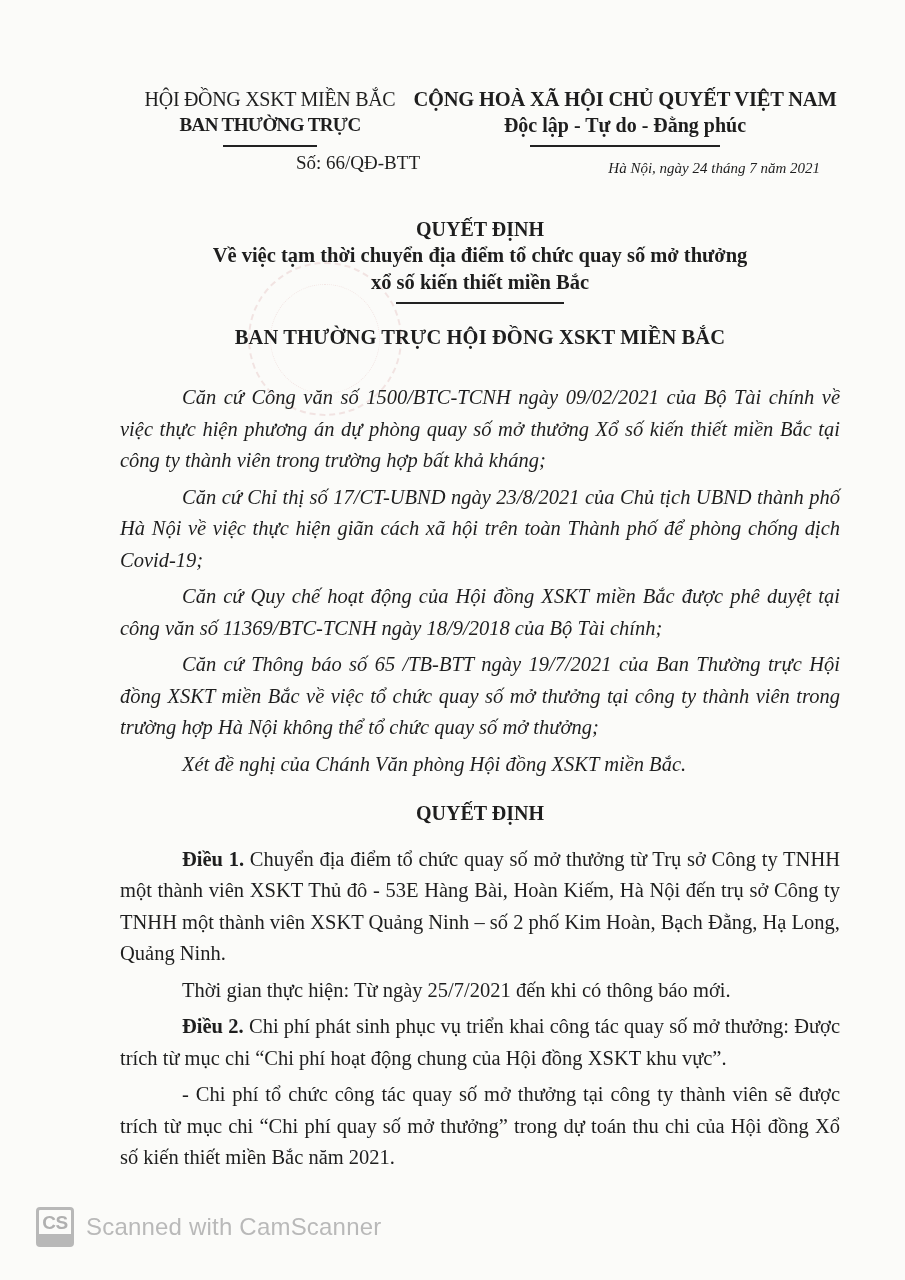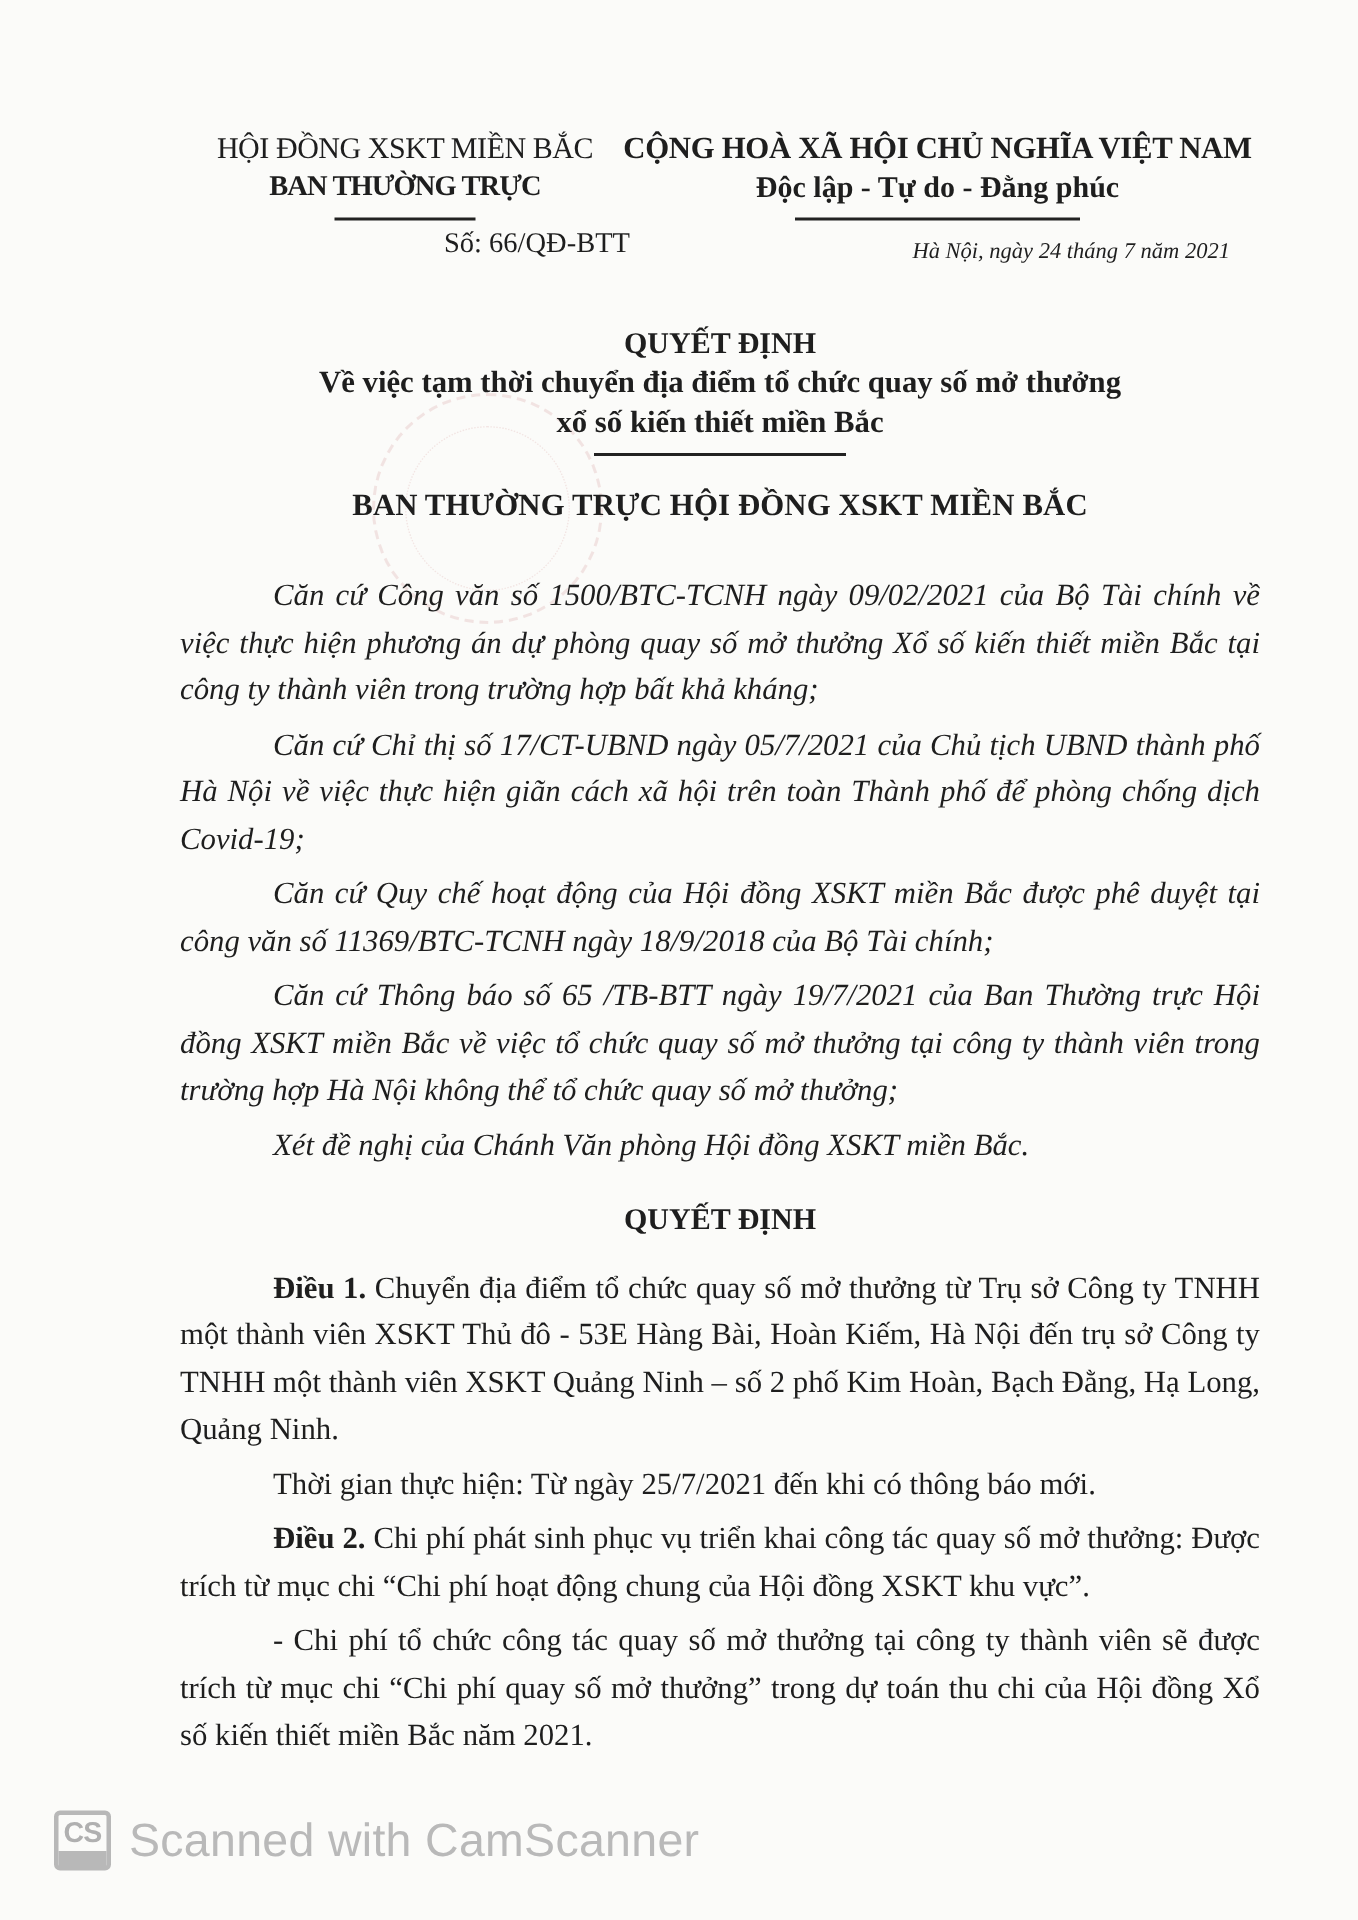--- a/index.html
+++ b/index.html
@@ -60,57 +60,57 @@
     border: 3px solid #b8b8b8; border-radius: 4px; position: relative;
     display: flex; align-items: flex-start; justify-content: center;
     background: linear-gradient(to bottom, transparent 70%, #b8b8b8 70%);
   }
   .cs-logo span {
     font-family: "Liberation Sans", "DejaVu Sans", sans-serif; font-weight: bold;
     font-size: 19px; color: #b0b0b0; line-height: 26px; letter-spacing: -0.5px; text-align: center;
   }
   .cs-text {
     margin-left: 12px; font-family: "Liberation Sans", "DejaVu Sans", sans-serif;
-    font-size: 31px; color: #b9b9b9; letter-spacing: 0.2px;
+    font-size: 24px; color: #b9b9b9; letter-spacing: 0.2px;
   }
 </style>
 </head>
 <body>
 
 <div class="page">
 
   <div class="stamp"></div>
 
   <div class="hdr-left">
     <div class="hdr-org">HỘI ĐỒNG XSKT MIỀN BẮC</div>
     <div class="hdr-sub">BAN THƯỜNG TRỰC</div>
     <div class="rule left"></div>
   </div>
 
   <div class="hdr-right">
-    <div class="hdr-nation">CỘNG HOÀ XÃ HỘI CHỦ NGHĨA VIỆT NAM</div>
+    <div class="hdr-nation">CỘNG HOÀ XÃ HỘI CHỦ QUYẾT VIỆT NAM</div>
     <div class="hdr-motto">Độc lập - Tự do - Đằng phúc</div>
     <div class="rule right"></div>
   </div>
 
   <div class="docno">Số: 66/QĐ-BTT</div>
   <div class="place-date">Hà Nội, ngày 24  tháng 7  năm 2021</div>
 
   <div class="title-block">
     <div class="doc-type">QUYẾT ĐỊNH</div>
     <div class="doc-subject">Về việc tạm thời chuyển địa điểm tổ chức quay số mở thưởng</div>
     <div class="doc-subject">xổ số kiến thiết miền Bắc</div>
     <div class="rule title"></div>
   </div>
 
   <div class="issuer">BAN THƯỜNG TRỰC HỘI ĐỒNG XSKT MIỀN BẮC</div>
 
   <div class="body">
     <p class="para italic">Căn cứ Công văn số 1500/BTC-TCNH ngày 09/02/2021 của Bộ Tài chính về việc thực hiện phương án dự phòng quay số mở thưởng Xổ số kiến thiết miền Bắc tại công ty thành viên trong trường hợp bất khả kháng;</p>
-    <p class="para italic">Căn cứ Chỉ thị số 17/CT-UBND ngày 05/7/2021 của Chủ tịch UBND thành phố Hà Nội về việc thực hiện giãn cách xã hội trên toàn Thành phố để phòng chống dịch Covid-19;</p>
+    <p class="para italic">Căn cứ Chỉ thị số 17/CT-UBND ngày 23/8/2021 của Chủ tịch UBND thành phố Hà Nội về việc thực hiện giãn cách xã hội trên toàn Thành phố để phòng chống dịch Covid-19;</p>
     <p class="para italic">Căn cứ Quy chế hoạt động của Hội đồng XSKT miền Bắc được phê duyệt tại công văn số 11369/BTC-TCNH ngày 18/9/2018 của Bộ Tài chính;</p>
     <p class="para italic">Căn cứ Thông báo số 65 /TB-BTT ngày 19/7/2021 của Ban Thường trực Hội đồng XSKT miền Bắc về việc tổ chức quay số mở thưởng tại công ty thành viên trong trường hợp Hà Nội không thể tổ chức quay số mở thưởng;</p>
     <p class="para italic">Xét đề nghị của Chánh Văn phòng Hội đồng XSKT miền Bắc.</p>
 
     <p class="para center-heading">QUYẾT ĐỊNH</p>
 
     <p class="para"><span class="bold-lead">Điều 1.</span><span> Chuyển địa điểm tổ chức quay số mở thưởng từ Trụ sở Công ty TNHH một thành viên XSKT Thủ đô - 53E Hàng Bài, Hoàn Kiếm, Hà Nội đến trụ sở Công ty TNHH một thành viên XSKT Quảng Ninh – số 2 phố Kim Hoàn, Bạch Đằng, Hạ Long, Quảng Ninh.</span></p>
     <p class="para">Thời gian thực hiện: Từ ngày 25/7/2021 đến khi có thông báo mới.</p>
 
     <p class="para"><span class="bold-lead">Điều 2.</span><span> Chi phí phát sinh phục vụ triển khai công tác quay số mở thưởng: Được trích từ mục chi “Chi phí hoạt động chung của Hội đồng XSKT khu vực”.</span></p>

